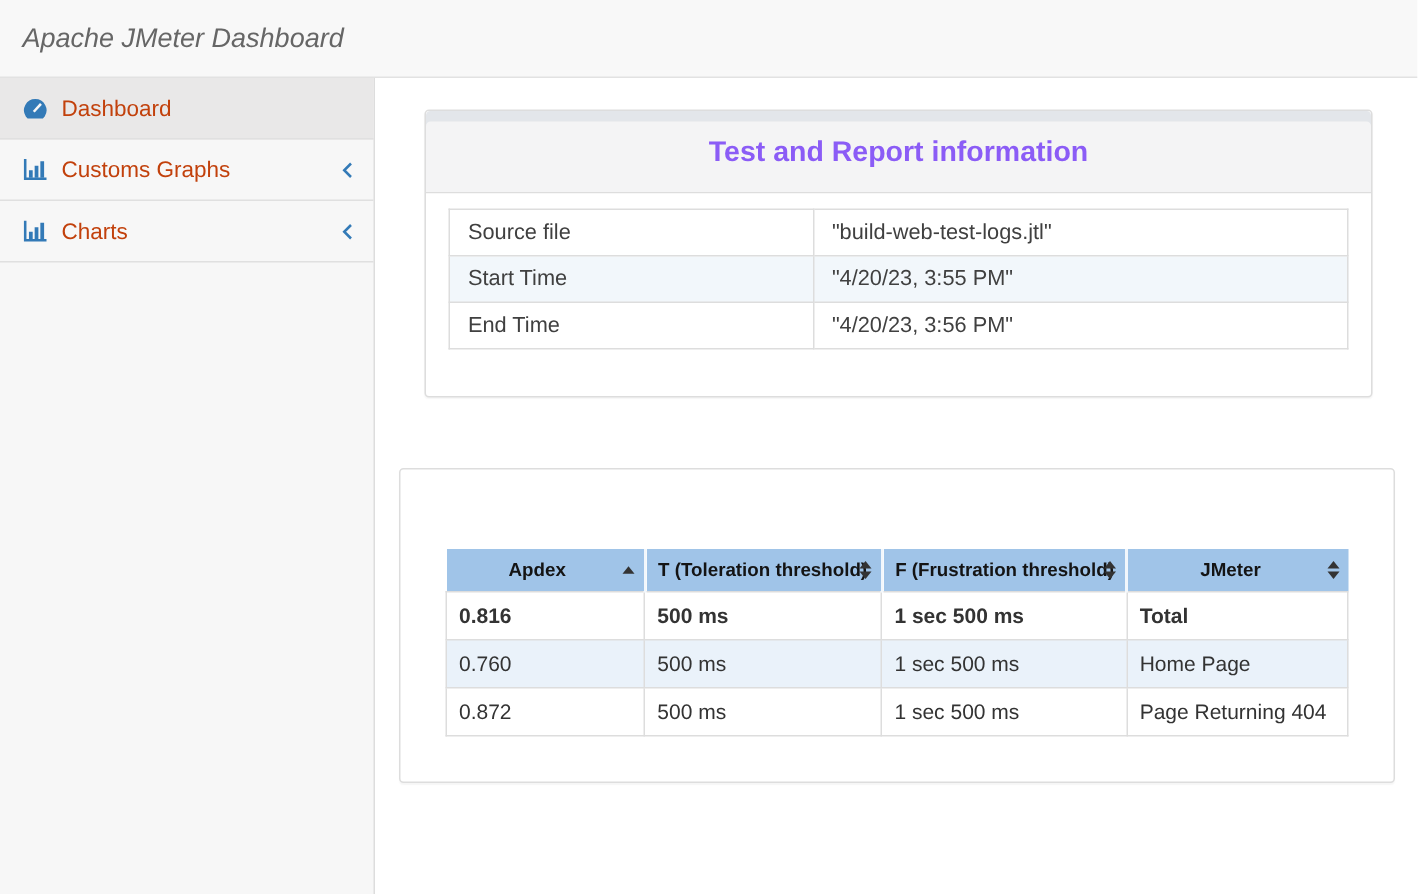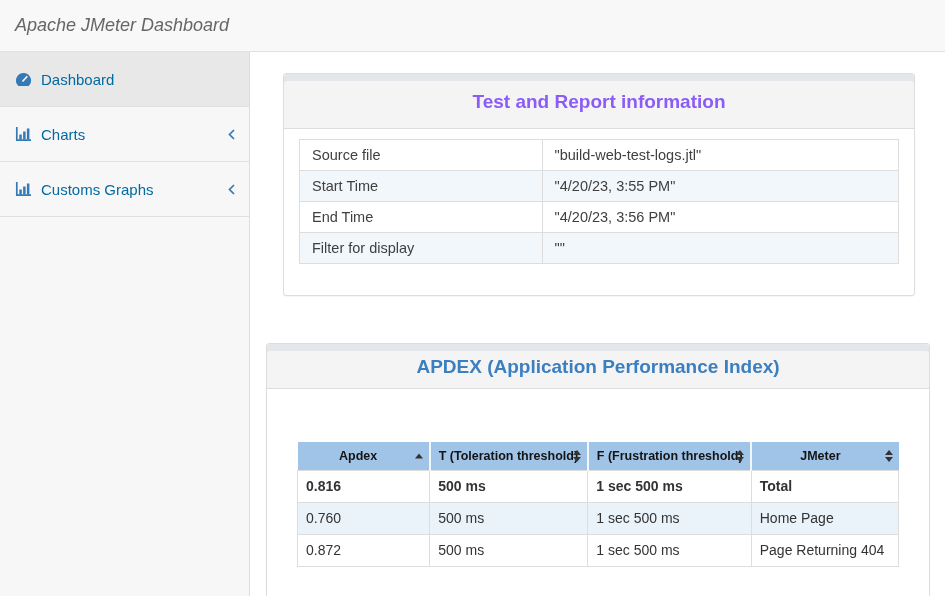--- a/index.html
+++ b/index.html
@@ -25,25 +25,25 @@
     font-size: 18px; color: #666; text-decoration: none; cursor: pointer;
   }
 
   
   .sidebar {
     position: absolute; top: 52px; left: 0; bottom: 0; width: 250px;
     background: #f7f7f7;
     border-right: 1px solid #ddd;
   }
   .sidebar-item {
-    height: 55px;
+    height: 41px;
     display: flex; align-items: center;
     padding: 0 13px 0 14px;
     border-bottom: 1px solid #e0e0e0;
-    color: #0369a1; font-size: 15px;
+    color: #c2410c; font-size: 15px;
     cursor: pointer;
   }
   .sidebar-item.active { background: #e9e8e8; }
   .sidebar-item .icon {
     width: 19px; margin-right: 8px;
     display: inline-flex; align-items: center; justify-content: center;
   }
   .sidebar-item .chev { margin-left: auto; display: inline-flex; }
 
   
@@ -145,37 +145,37 @@
   </div>
   <div class="sidebar-item">
     <span class="icon">
       <svg width="17" height="15" viewBox="0 0 17 15">
         <path d="M1.8 0 V13.2 H16" stroke="#337ab7" stroke-width="1.7" fill="none"></path>
         <rect x="4.3" y="7.5" width="2.5" height="5" fill="#337ab7"></rect>
         <rect x="8.1" y="4.5" width="2.5" height="8" fill="#337ab7"></rect>
         <rect x="11.9" y="1.5" width="2.5" height="11" fill="#337ab7"></rect>
       </svg>
     </span>
-    <span>Charts</span>
+    <span>Customs Graphs</span>
     <span class="chev">
       <svg width="9" height="13" viewBox="0 0 9 13">
           <polyline points="7,2 2.5,6.5 7,11" fill="none" stroke="#337ab7" stroke-width="1.7"></polyline>
         </svg>
     </span>
   </div>
   <div class="sidebar-item">
     <span class="icon">
       <svg width="17" height="15" viewBox="0 0 17 15">
         <path d="M1.8 0 V13.2 H16" stroke="#337ab7" stroke-width="1.7" fill="none"></path>
         <rect x="4.3" y="7.5" width="2.5" height="5" fill="#337ab7"></rect>
         <rect x="8.1" y="4.5" width="2.5" height="8" fill="#337ab7"></rect>
         <rect x="11.9" y="1.5" width="2.5" height="11" fill="#337ab7"></rect>
       </svg>
     </span>
-    <span>Customs Graphs</span>
+    <span>Charts</span>
     <span class="chev">
       <svg width="9" height="13" viewBox="0 0 9 13">
           <polyline points="7,2 2.5,6.5 7,11" fill="none" stroke="#337ab7" stroke-width="1.7"></polyline>
         </svg>
     </span>
   </div>
 </nav>
 
 <main class="main">
 
@@ -191,33 +191,26 @@
             <td>"build-web-test-logs.jtl"</td>
           </tr>
           <tr>
             <td class="label-cell">Start Time</td>
             <td>"4/20/23, 3:55 PM"</td>
           </tr>
           <tr>
             <td class="label-cell">End Time</td>
             <td>"4/20/23, 3:56 PM"</td>
           </tr>
-          <tr>
-            <td class="label-cell">Filter for display</td>
-            <td>""</td>
-          </tr>
         </tbody>
       </table>
     </div>
   </section>
 
   <section class="panel panel-apdex">
-    <div class="panel-heading">
-      <h3 class="panel-title">APDEX (Application Performance Index)</h3>
-    </div>
     <div class="panel-body">
       <table class="apdex-table">
         <thead>
           <tr>
             <th class="col-apdex">
               <span>Apdex</span>
               <span class="sort-icon">
                   <span class="tri-up"></span>
                 </span>
             </th>

